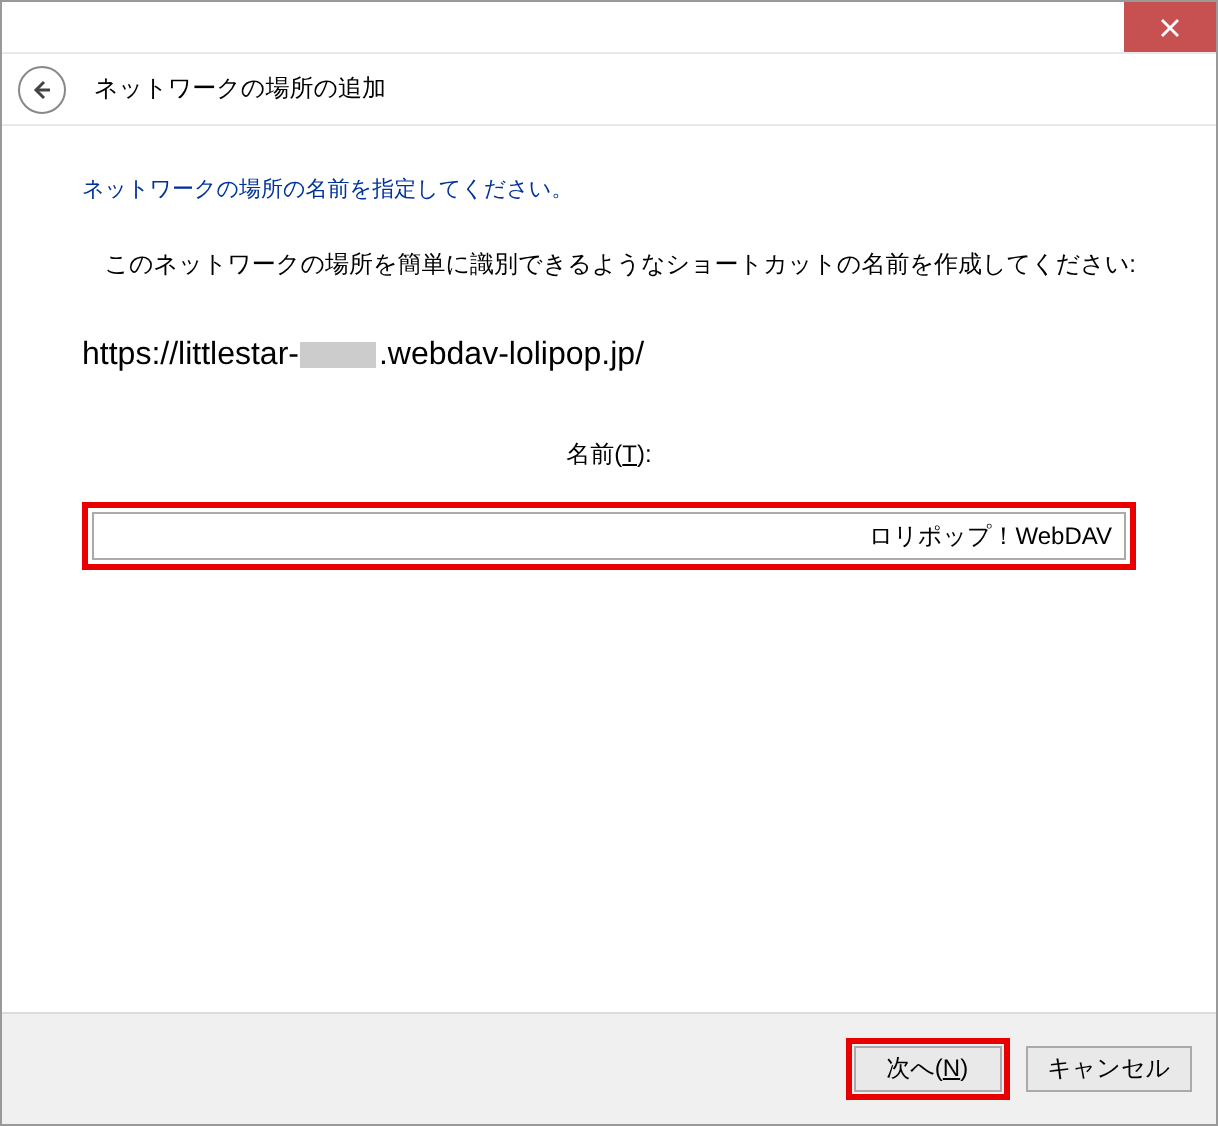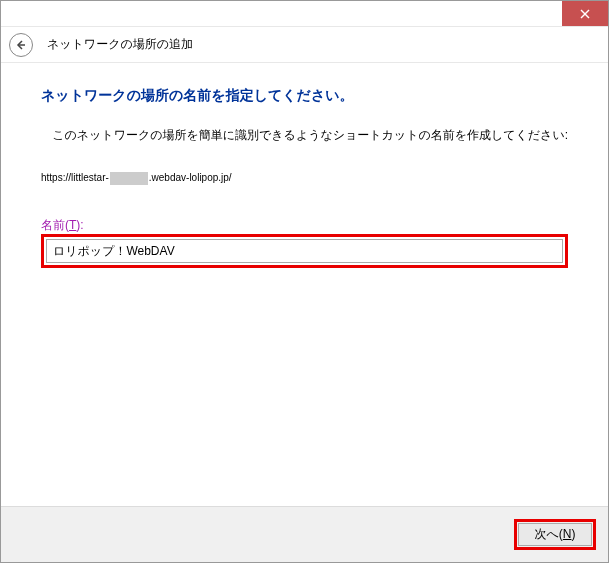--- a/index.html
+++ b/index.html
@@ -65,60 +65,62 @@
     color: #000;
   }
   .content {
     flex: 1;
     padding: 24px 40px 10px 40px;
     background: #fff;
     overflow: hidden;
   }
   .page-heading {
     color: #003399;
-    font-size: 14px;
+    font-size: 11px;
     margin: 0 0 22px 0;
-    font-weight: bold;
+    font-weight: normal;
   }
   .instruction {
     color: #000;
     font-size: 12px;
     margin-bottom: 28px;
     text-align: right;
   }
   .url-line {
     color: #000;
-    font-size: 10px;
+    font-size: 16px;
     margin-bottom: 32px;
   }
   .redact {
     display: inline-block;
     width: 38px;
     height: 13px;
     background: #ccc;
     vertical-align: middle;
     margin: 0 1px;
   }
   .field-label {
-    color: #a21caf;
+    color: #000000;
     font-size: 12px;
-    margin-bottom: 0;
+    margin-bottom: 15px;
+    text-align: center;
   }
   .input-highlight {
     border: 3px solid #e80000;
     padding: 2px;
   }
   .text-input {
     width: 100%;
     height: 24px;
     border: 1px solid #aaa;
     padding: 2px 6px;
     font-family: inherit;
     font-size: 12px;
     outline: none;
+    text-align: right;
   }
   .footer {
     height: 56px;
     background: #f0f0f0;
     border-top: 1px solid #dcdcdc;
     display: flex;
     align-items: center;
     justify-content: flex-end;
     padding: 0 12px;
     gap: 8px;
@@ -181,15 +183,16 @@
       <input type="text" class="text-input" value="ロリポップ！WebDAV" style="">
     </div>
   </div>
 
   <div class="footer">
     <span class="btn-highlight">
       <button class="btn">
         <span>次へ(</span><span class="underline">N</span><span>)</span>
       </button>
     </span>
+    <button class="btn">キャンセル</button>
   </div>
 
 </div>
 
 </body></html>

